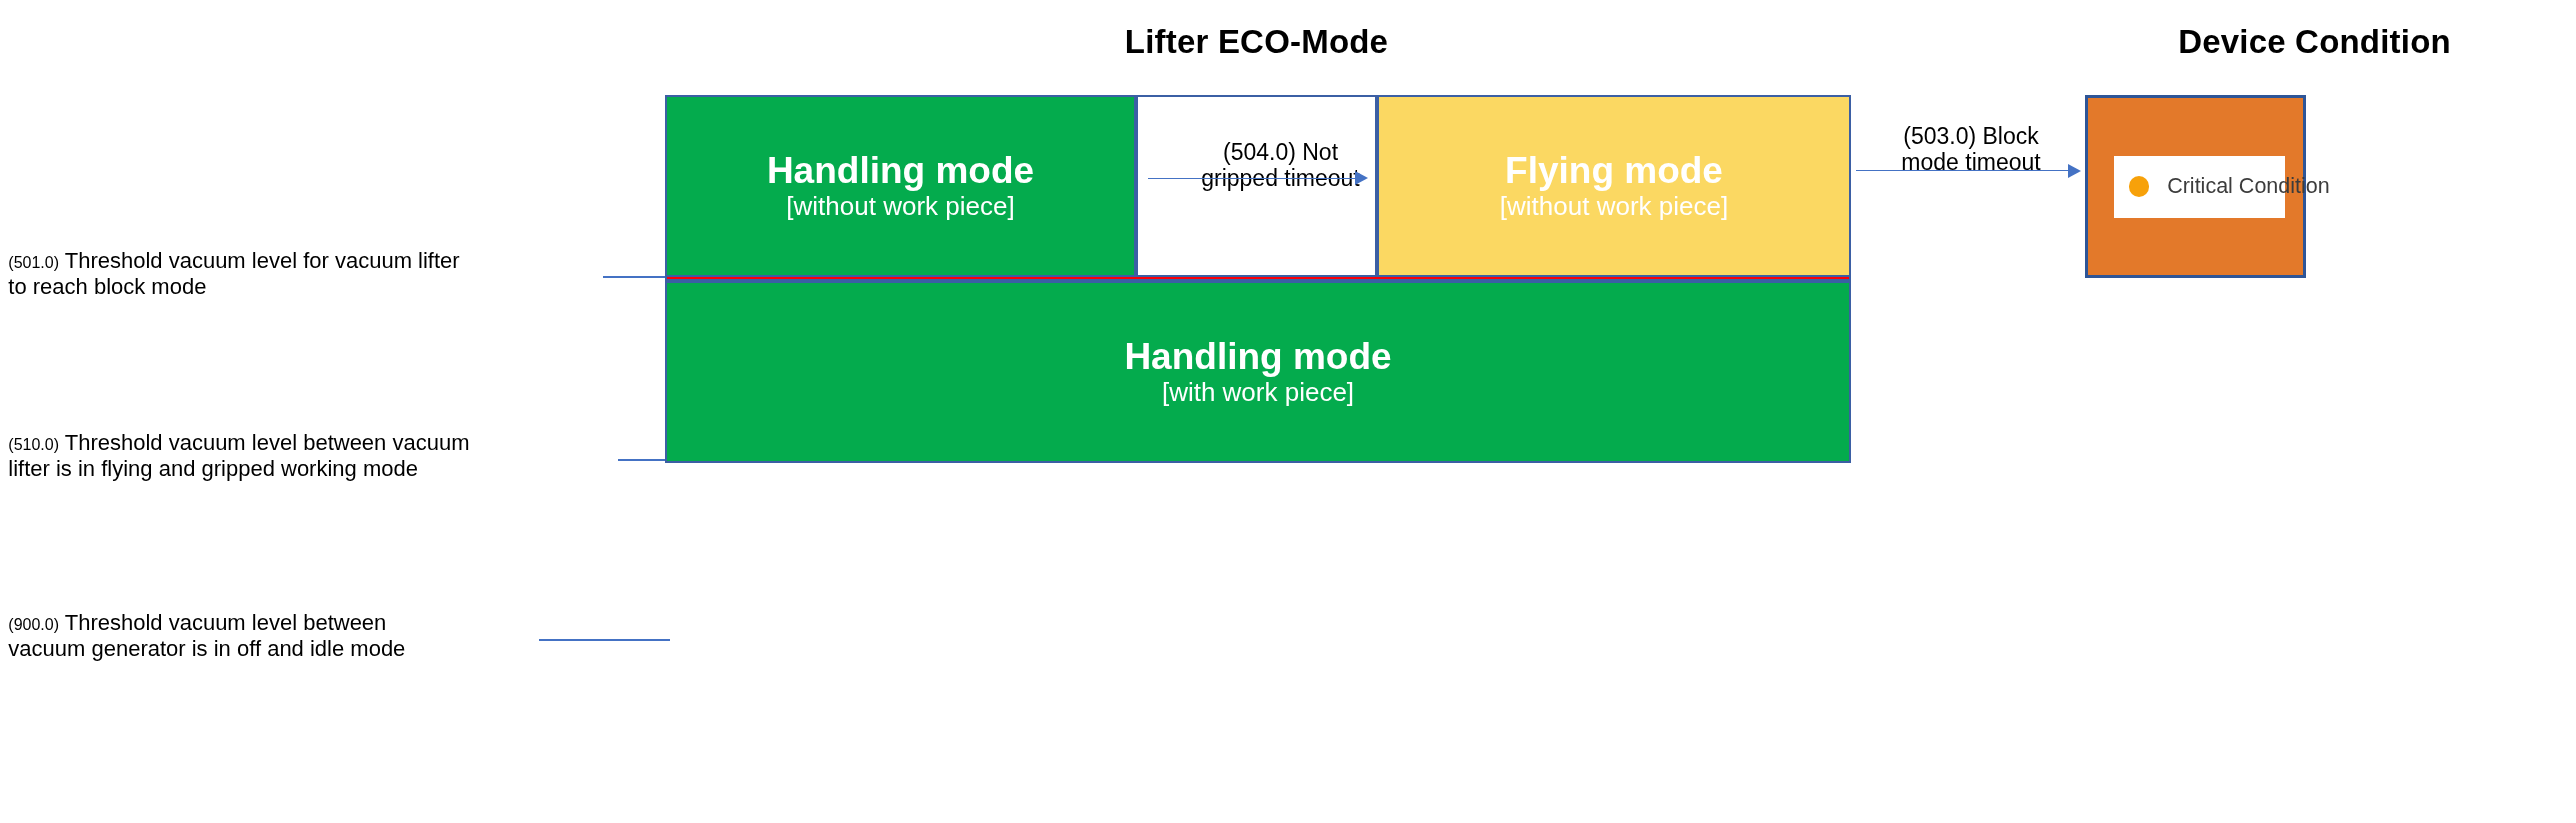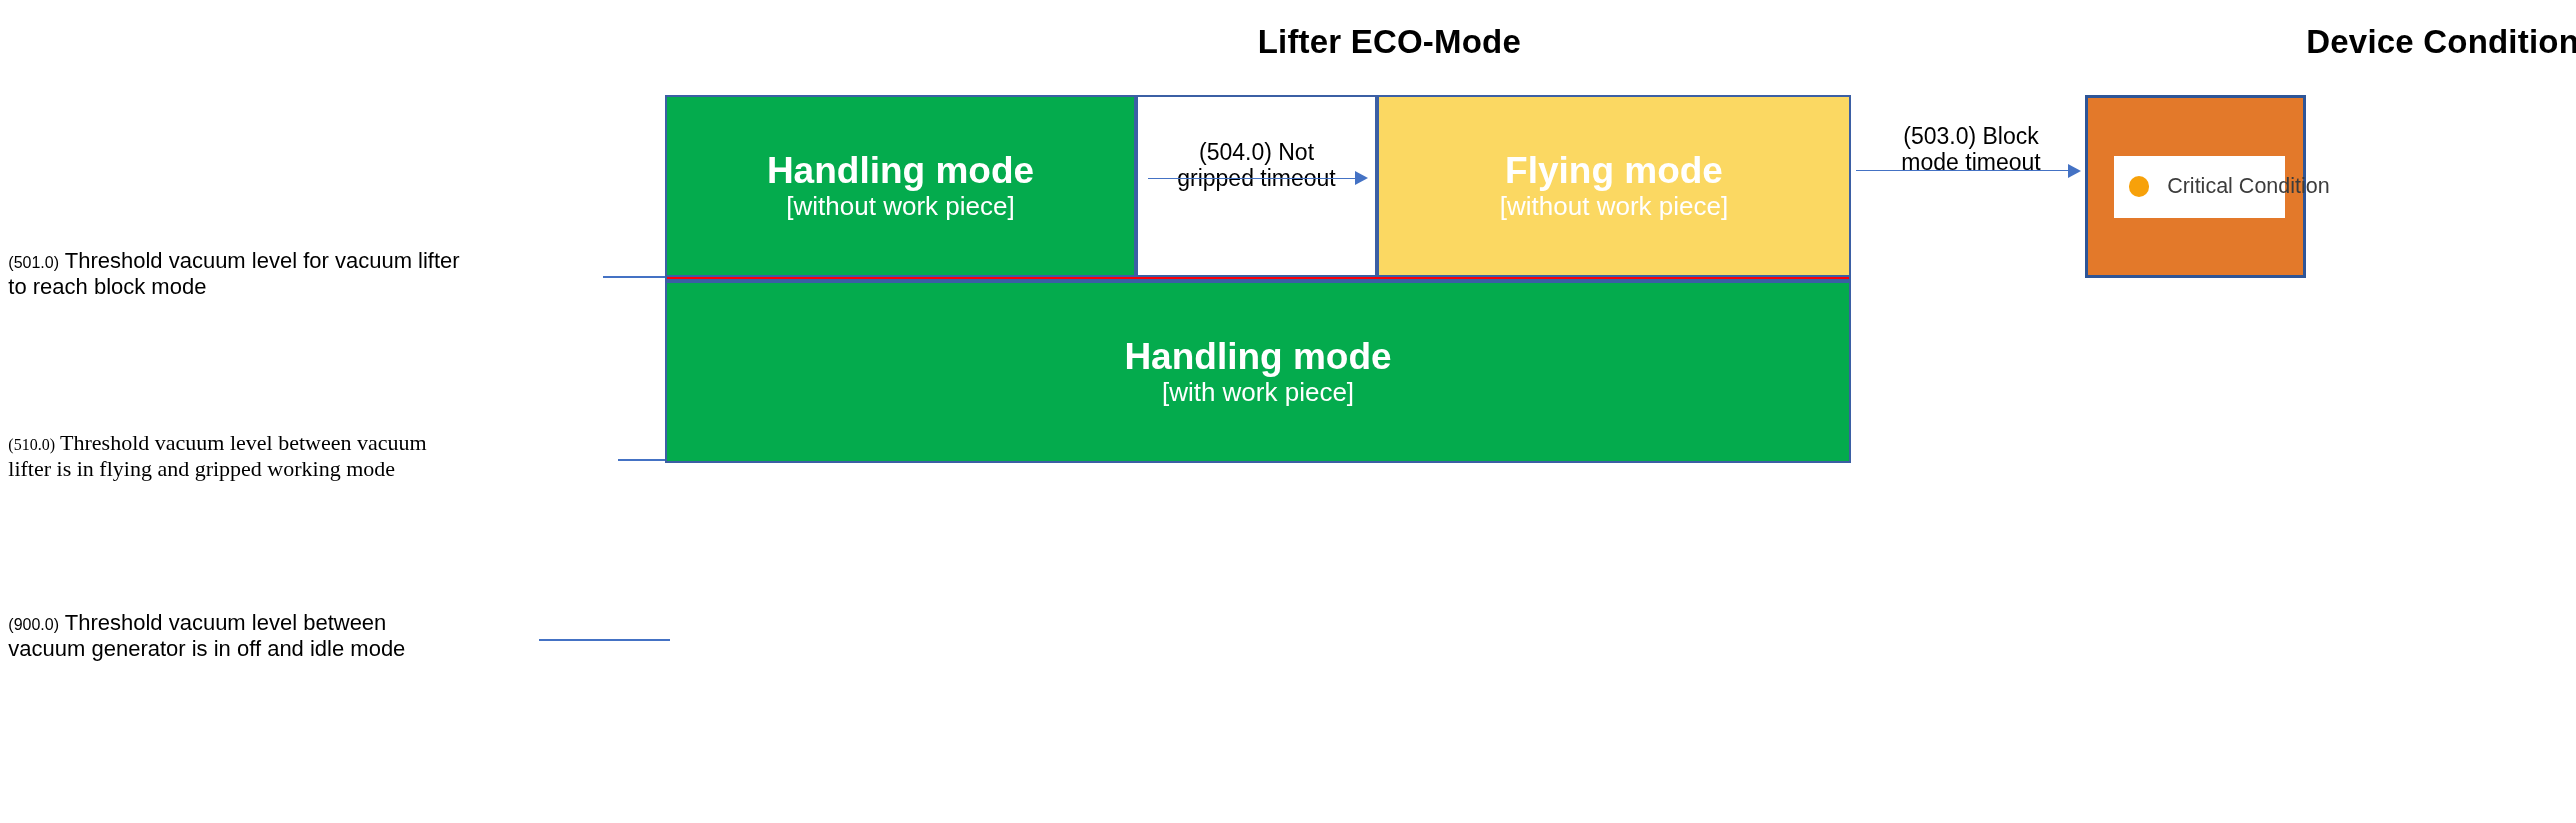--- a/index.html
+++ b/index.html
@@ -6,21 +6,21 @@
   body{
     width:2576px;height:824px;position:relative;overflow:hidden;
     background:#ffffff;
     font-family:"Liberation Sans","DejaVu Sans",sans-serif;
     -webkit-font-smoothing:antialiased;
   }
   .cond{font-family:"Liberation Sans Narrow","Liberation Sans","DejaVu Sans Condensed","DejaVu Sans",sans-serif;
         transform-origin:center center;}
   
   .heading{
-    position:absolute;text-align:right;font-weight:bold;color:#000000;
+    position:absolute;text-align:center;font-weight:bold;color:#000000;
     font-size:33px;letter-spacing:0.2px;white-space:nowrap;
   }
   #title-lifter{left:992px;top:23px;width:529px;}
   #title-device{left:2050px;top:23px;width:529px;}
 
   
   #mode-stack{position:absolute;left:665px;top:95px;width:1186px;height:705px;}
 
   .mode-row{position:absolute;left:0;width:1186px;box-sizing:border-box;
             border:2.5px solid #3b5fa4;display:flex;align-items:center;justify-content:center;}
@@ -41,35 +41,35 @@
   #cell-flying       {left:712px; width:474px; background:#fbd862;}
 
   
   .inline-arrow-label{position:relative;width:100%;height:100%;}
   .inline-arrow-label .lbl{
     position:absolute;left:0;width:100%;text-align:center;color:#000000;
     font-size:23px;line-height:1.12;
   }
   .inline-arrow-label .lbl .l1{display:block;}
   .inline-arrow-label .lbl .l2{display:block;text-align:center;}
-  #ng-label{top:43px;}
+  #ng-label{top:43px;padding-left:24px;}
 
   
   .arrow-line{position:absolute;height:0;border-top:1.7px solid #4472c4;}
   .arrow-head{position:absolute;width:0;height:0;
               border-top:7.4px solid transparent;border-bottom:7.4px solid transparent;
               border-left:13.2px solid #4472c4;}
   #ng-arrow-line{left:10px;top:81px;width:208px;}
   #ng-arrow-head{left:217px;top:74px;}
 
   
   .annot{position:absolute;color:#000000;font-size:22px;line-height:1.16;white-space:nowrap;}
   .annot .code{font-size:16px;}
   #annot-501{left:8.3px;top:248px;}
-  #annot-510{left:8.3px;top:430px;font-family:Liberation Serif, serif;}
+  #annot-510{left:8.3px;top:430px;}
   #annot-500{left:8.3px;top:610px;}
 
   .leader{position:absolute;height:0;border-top:2.5px solid #4472c4;}
   #leader-501{left:603px;top:276px;width:66px;}
   #leader-510{left:618px;top:459px;width:51px;}
   #leader-500{left:539px;top:639px;width:131px;}
 
   
   #timeout-group{position:absolute;left:1851px;top:124px;width:240px;height:99px;}
   #timeout-label{position:absolute;left:0;top:0;width:240px;text-align:center;

